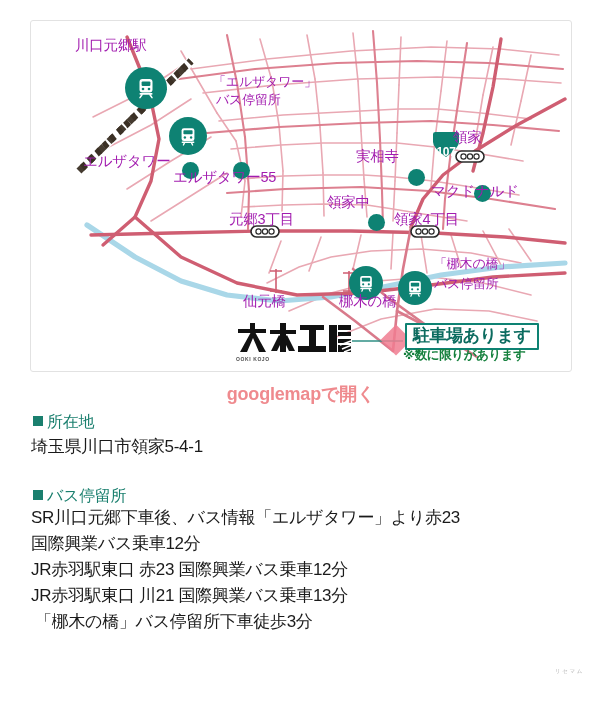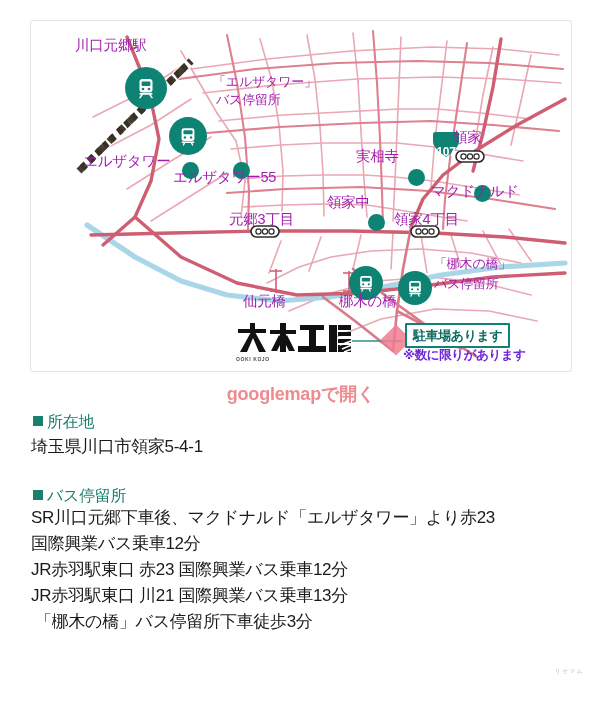--- a/index.html
+++ b/index.html
@@ -115,33 +115,33 @@
   #parking-box {
     position: absolute;
     left: 374px;
     top: 302px;
     border: 2px solid #0e8273;
     padding: 1px 6px 2px 6px;
     background: #ffffff;
     border-radius: 1px;
   }
   #parking-box .parking-text {
-    font-size: 13px;
+    font-size: 17px;
     font-weight: bold;
     color: #0b6b5f;
     line-height: 1.15;
     white-space: nowrap;
     letter-spacing: -0.4px;
   }
   #parking-note {
     position: absolute;
     left: 372px;
     top: 326px;
     font-size: 12.5px;
-    color: #6d28d9;
+    color: #15803d;
     font-weight: bold;
     white-space: nowrap;
     letter-spacing: -0.4px;
   }
 
   
   #gmap-link {
     position: absolute;
     left: 0;
     top: 382px;
@@ -476,21 +476,21 @@
 
 <div class="section-heading" id="heading-location">
   <span class="bullet"></span><span>所在地</span>
 </div>
 <div class="body-line" id="address-line">埼玉県川口市領家5-4-1</div>
 
 <div class="section-heading" id="heading-bus">
   <span class="bullet"></span><span>バス停留所</span>
 </div>
 
-<div class="body-line bus-line-0">SR川口元郷下車後、マクドナルド「エルザタワー」より赤23</div>
+<div class="body-line bus-line-0">SR川口元郷下車後、バス情報「エルザタワー」より赤23</div>
 <div class="body-line bus-line-1">国際興業バス乗車12分</div>
 <div class="body-line bus-line-2">JR赤羽駅東口 赤23 国際興業バス乗車12分</div>
 <div class="body-line bus-line-3">JR赤羽駅東口 川21 国際興業バス乗車13分</div>
 <div class="body-line bus-line-4">「梛木の橋」バス停留所下車徒歩3分</div>
 
 <div id="resemom-logo">
   <span class="rm-kana">リセマム</span>
 </div>
 
 </body></html>

